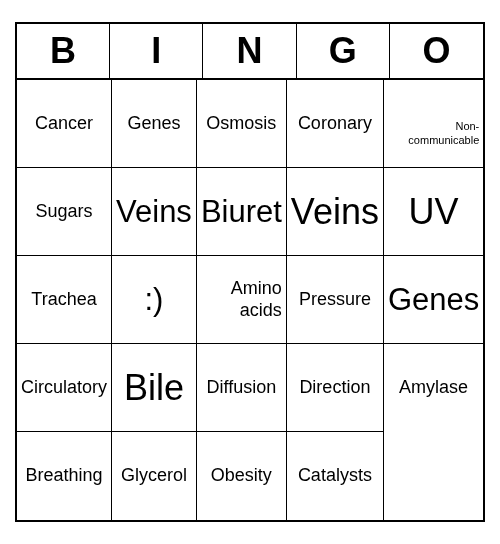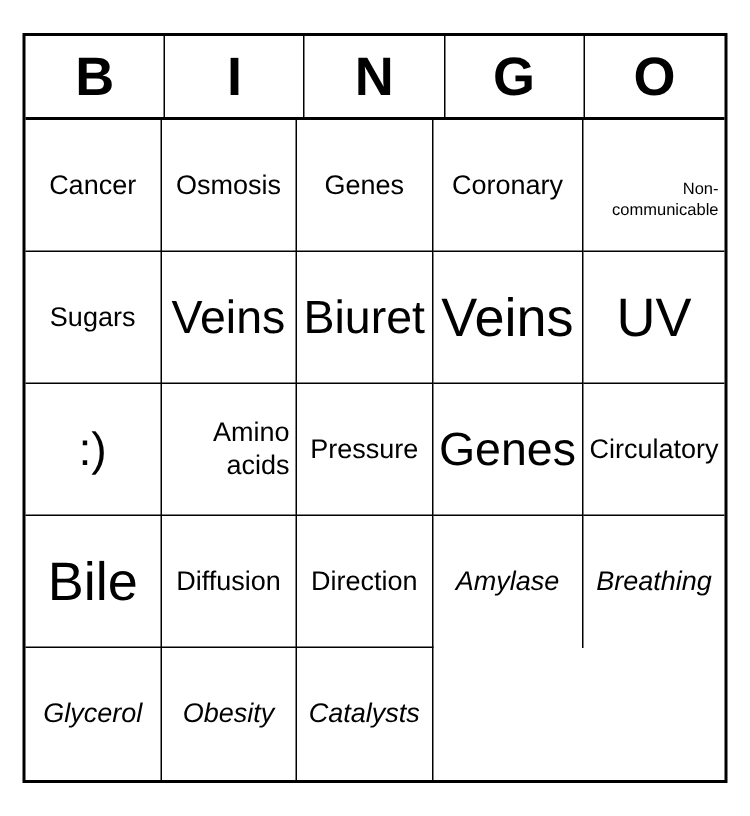--- a/index.html
+++ b/index.html
@@ -43,21 +43,20 @@
       align-items: center;
       justify-content: center;
       text-align: right;
       padding: 6px 4px;
     }
     .bingo-cell:nth-child(5n) {
       border-right: none;
     }
     .bingo-cell:nth-last-child(-n+5) {
       border-bottom: none;
-      font-style: italic;
     }
     .cell-text {
       line-height: 1.2;
     }
     .size-medium { font-size: 18px; }
     .size-large { font-size: 31px; }
     .size-xlarge { font-size: 36px; }
     .size-small { font-size: 11px; margin-top: 20px; }
   </style>
 </head>
@@ -69,24 +68,24 @@
       <div class="bingo-header-cell">I</div>
       <div class="bingo-header-cell">N</div>
       <div class="bingo-header-cell">G</div>
       <div class="bingo-header-cell">O</div>
     </div>
   <div class="bingo-grid">
   <div class="bingo-cell">
         <span class="cell-text size-medium">Cancer</span>
       </div>
       <div class="bingo-cell">
-        <span class="cell-text size-medium">Osmosis</span>
+        <span class="cell-text size-medium">Genes</span>
       </div>
       <div class="bingo-cell">
-        <span class="cell-text size-medium">Genes</span>
+        <span class="cell-text size-medium">Osmosis</span>
       </div>
       <div class="bingo-cell">
         <span class="cell-text size-medium">Coronary</span>
       </div>
       <div class="bingo-cell">
         <span class="cell-text size-small">Non-communicable</span>
       </div>
       <div class="bingo-cell">
         <span class="cell-text size-medium">Sugars</span>
       </div>
@@ -94,20 +93,23 @@
         <span class="cell-text size-large">Veins</span>
       </div>
       <div class="bingo-cell">
         <span class="cell-text size-large">Biuret</span>
       </div>
       <div class="bingo-cell">
         <span class="cell-text size-xlarge">Veins</span>
       </div>
       <div class="bingo-cell">
         <span class="cell-text size-xlarge">UV</span>
+      </div>
+      <div class="bingo-cell">
+        <span class="cell-text size-medium">Trachea</span>
       </div>
       <div class="bingo-cell">
         <span class="cell-text size-large">:)</span>
       </div>
       <div class="bingo-cell">
         <span class="cell-text size-medium">Amino acids</span>
       </div>
       <div class="bingo-cell">
         <span class="cell-text size-medium">Pressure</span>
       </div>

